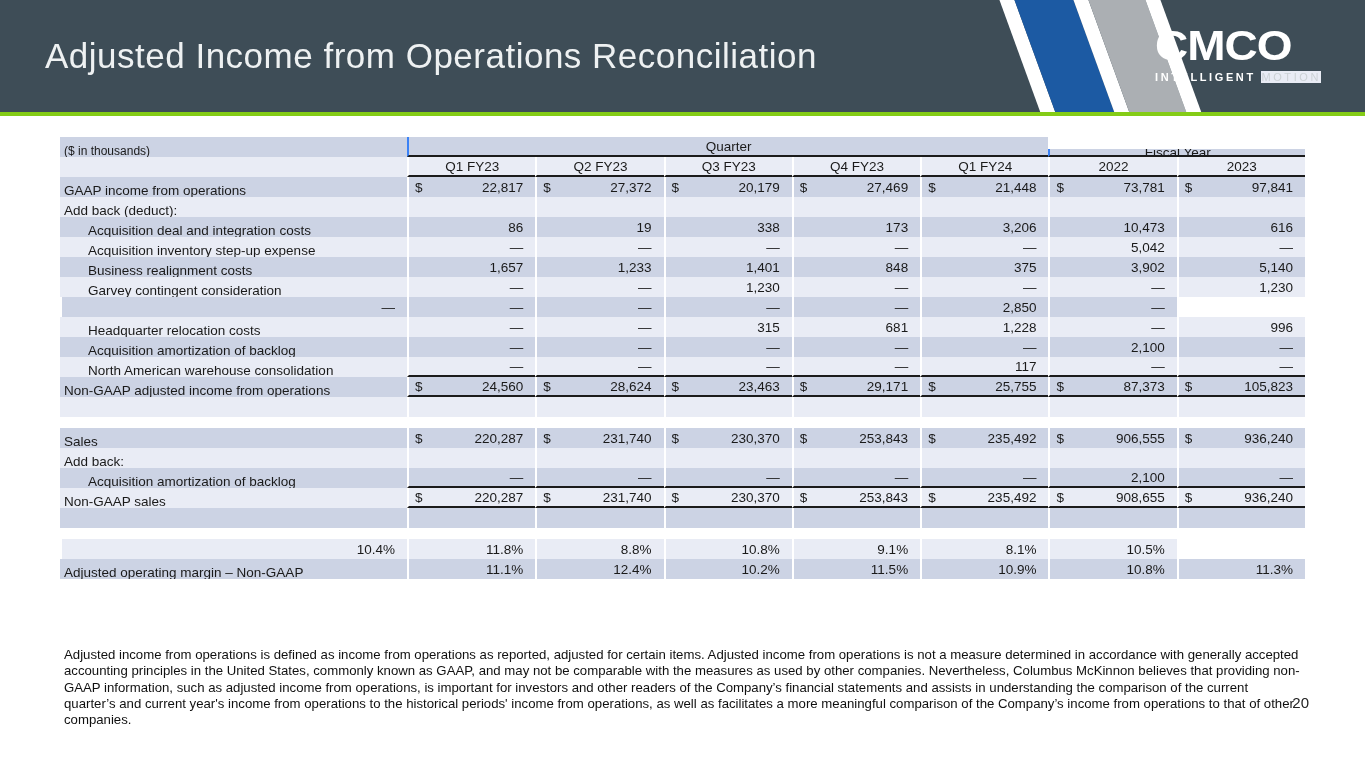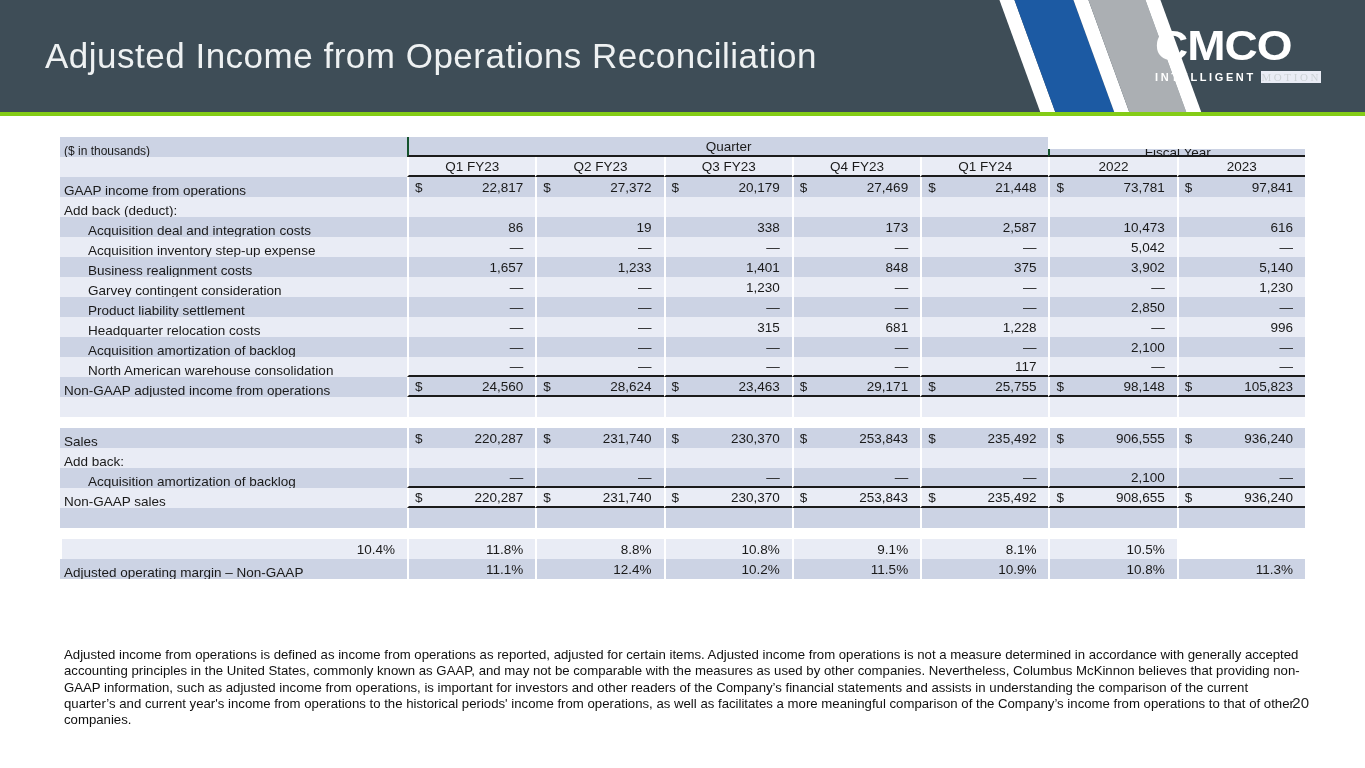--- a/index.html
+++ b/index.html
@@ -23,34 +23,34 @@
   .stripe.g{background:var(--accent-gray,#abafb3);}
   .s1{left:998px;width:15px;} .s2{left:1013px;width:59px;} .s3{left:1072px;width:15px;}
   .s4{left:1087px;width:57px;} .s5{left:1144px;width:15px;}
   .logo{position:absolute; right:44px; top:22px; text-align:left;}
   .logo-mark{
     font-size:46px; font-weight:800; color:#fff; letter-spacing:-1px; line-height:1;
     transform:scaleY(.92); font-family:"Liberation Sans", sans-serif;
   }
   .logo-tag{font-size:11px; letter-spacing:2.6px; color:#fff; margin-top:3px; white-space:nowrap;}
   .logo-tag .bold{font-weight:700;}
-  .logo-tag .light{font-weight:300; color:#ccd2d6;font-family:Liberation Serif, serif;}
+  .logo-tag .light{font-weight:300; color:#ccd2d6;}
   
   .tbl{position:absolute; left:60px; top:137px; width:1245px; font-size:13.5px;}
   .t-row{display:grid; grid-template-columns:347px repeat(7,1fr); height:20px; box-sizing:border-box;}
   .t-row>div{box-sizing:border-box; overflow:hidden; white-space:nowrap;}
   .dark{background:var(--row-dark,#ccd3e4);}
   .light{background:var(--row-light,#e9ecf5);}
   .lc{display:flex; align-items:center; padding:7px 4px 0 4px;}
   .lc.ind{padding-left:28px;}
   .vc{display:flex; align-items:center; justify-content:flex-end;
       padding:0 12px 0 6px; border-left:2px solid #fff;}
   .vc .cur{margin-right:auto;}
   .gc{display:flex; align-items:center; justify-content:center;
-      border-left:2px solid #14532d; border-bottom:2px solid #1b1b1b;}
+      border-left:2px solid #3b82f6; border-bottom:2px solid #1b1b1b;}
   .span5{grid-column:span 5;} .span2{grid-column:span 2;margin-top:12px;}
   .hc{display:flex; align-items:center; justify-content:center;
       border-left:2px solid #fff; border-bottom:2px solid #1b1b1b;}
   .units{font-size:12px;}
   .b-bottom .vc{border-bottom:2px solid #1b1b1b;}
   .spacer{height:11px; background:#fff;}
   
   .footnote{
     position:absolute; left:64px; top:604px; width:1238px;
     font-size:13.2px; line-height:1.24; color:#101010;margin-top:43px;
@@ -157,21 +157,21 @@
         <div class="vc dark">
           <div class="num">19</div>
         </div>
         <div class="vc dark">
           <div class="num">338</div>
         </div>
         <div class="vc dark">
           <div class="num">173</div>
         </div>
         <div class="vc dark">
-          <div class="num">2,587</div>
+          <div class="num">3,206</div>
         </div>
         <div class="vc dark">
           <div class="num">10,473</div>
         </div>
         <div class="vc dark">
           <div class="num">616</div>
         </div>
       </div>
       <div class="t-row">
         <div class="lc ind light">Acquisition inventory step-up expense</div>
@@ -239,21 +239,20 @@
           <div class="num">—</div>
         </div>
         <div class="vc light">
           <div class="num">—</div>
         </div>
         <div class="vc light">
           <div class="num">1,230</div>
         </div>
       </div>
       <div class="t-row">
-        <div class="lc ind dark">Product liability settlement</div>
         <div class="vc dark">
           <div class="num">—</div>
         </div>
         <div class="vc dark">
           <div class="num">—</div>
         </div>
         <div class="vc dark">
           <div class="num">—</div>
         </div>
         <div class="vc dark">
@@ -358,21 +357,21 @@
         <div class="vc dark">
           <div class="cur">$</div>
           <div class="num">29,171</div>
         </div>
         <div class="vc dark">
           <div class="cur">$</div>
           <div class="num">25,755</div>
         </div>
         <div class="vc dark">
           <div class="cur">$</div>
-          <div class="num">98,148</div>
+          <div class="num">87,373</div>
         </div>
         <div class="vc dark">
           <div class="cur">$</div>
           <div class="num">105,823</div>
         </div>
       </div>
       <div class="t-row">
         <div class="lc light"></div>
         <div class="vc light">
           <div class="num"></div>

